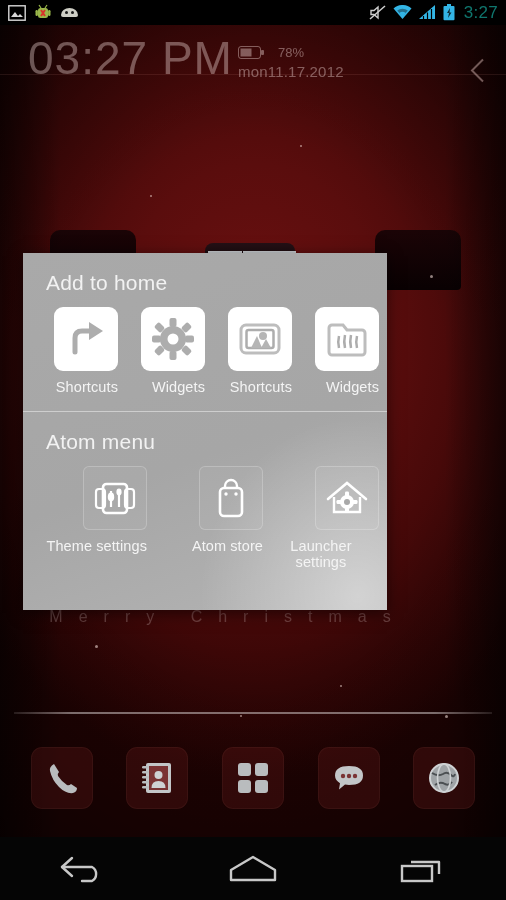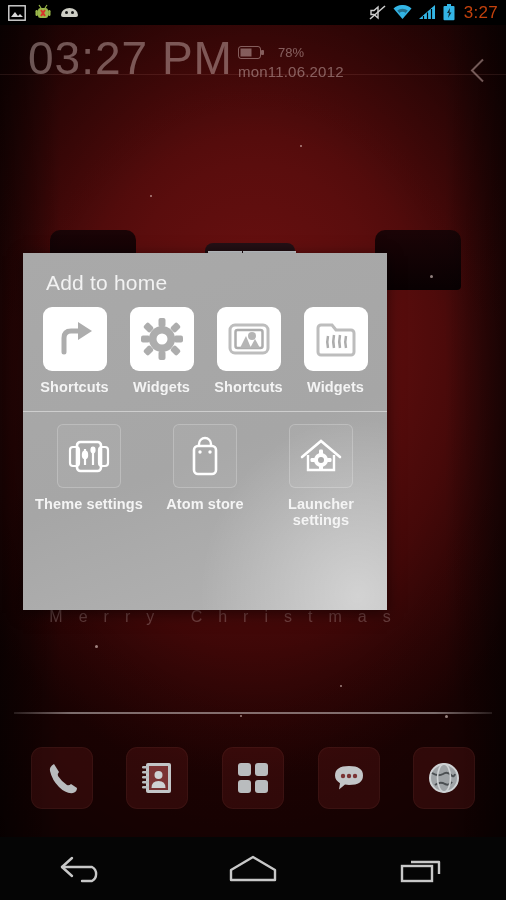--- a/index.html
+++ b/index.html
@@ -38,21 +38,21 @@
   .cup{ position:absolute; top:226px; width:34px; height:24px; border-radius:0 0 16px 16px;
         background:linear-gradient(#cfd3d6,#6e7275); }
 
   
   #statusbar{
     position:absolute; left:0; top:0; width:506px; height:25px;
     background:#000; display:flex; align-items:center; padding:0 8px;
   }
   #sb-left{ display:flex; align-items:center; gap:9px; }
   #sb-right{ margin-left:auto; display:flex; align-items:center; gap:7px; }
-  #sb-clock{ color:#c2410c; font-size:17px; letter-spacing:.3px; margin-left:2px;
+  #sb-clock{ color:#0f766e; font-size:17px; letter-spacing:.3px; margin-left:2px;
              font-family:"Liberation Sans", sans-serif; }
 
   
   #clockwidget{
     position:absolute; left:0; top:25px; width:506px; height:50px;
     border-bottom:1px solid rgba(255,180,170,.10);
   }
   #bigclock{
     position:absolute; left:28px; top:6px;
     font-size:46px; color:rgba(225,200,198,.42); letter-spacing:1px;
@@ -99,21 +99,21 @@
       radial-gradient(ellipse 70% 80% at 92% 96%, rgba(255,255,255,.42) 0%, rgba(255,255,255,0) 62%),
       linear-gradient(160deg,#a9a9a9 0%, #a6a6a6 55%, #b4b4b4 100%);
     box-shadow:0 3px 14px rgba(0,0,0,.55);
   }
   .section-title{
     color:#f2f2f2; font-size:21px; font-weight:400; padding:18px 0 0 23px;
     letter-spacing:.2px;
   }
   .divider{ height:1px; background:rgba(255,255,255,.45); margin:0; }
   .grid{ display:flex; padding:12px 8px 0 8px; }
-  .cell{ flex:1; display:flex; flex-direction:column; align-items:center;font-weight:bold; }
+  .cell{ flex:1; display:flex; flex-direction:column; align-items:flex-end; }
   .tile-white{
     width:64px; height:64px; border-radius:9px; background:#fff;
     display:flex; align-items:center; justify-content:center;
   }
   .tile-ghost{
     width:64px; height:64px; border-radius:6px;
     background:rgba(255,255,255,.045);
     box-shadow:inset 0 0 0 1px rgba(255,255,255,.22);
     display:flex; align-items:center; justify-content:center;
   }
@@ -148,21 +148,21 @@
 <div id="clockwidget">
   <div id="bigclock">03:27 PM</div>
   <div id="batt-row">
     <svg width="26" height="13" viewBox="0 0 26 13">
       <rect x="0.5" y="0.5" width="22" height="12" rx="2.5" fill="none" stroke="rgba(225,200,198,.45)"></rect>
       <rect x="2.5" y="2.5" width="11" height="8" fill="rgba(225,200,198,.45)"></rect>
       <rect x="23" y="4" width="3" height="5" rx="1" fill="rgba(225,200,198,.45)"></rect>
     </svg>
     <span id="batt-pct">78%</span>
   </div>
-  <div id="wdate">mon11.06.2012</div>
+  <div id="wdate">mon11.17.2012</div>
   <div id="chevron">
     <svg width="20" height="30" viewBox="0 0 20 30">
       <polyline points="15,4 4,15 15,26" fill="none" stroke="rgba(228,195,190,.45)" stroke-width="2"></polyline>
     </svg>
   </div>
 </div>
 
 <div id="xmas">Merry Christmas</div>
 
 <div id="dialog">
@@ -228,20 +228,21 @@
         </div>
         <div class="cell-label">Widgets</div>
       </div>
 
     </div>
   </div>
 
   <div class="divider" style="margin-top:16px"></div>
 
   <div>
+    <div class="section-title">Atom menu</div>
     <div class="grid">
 
       <div class="cell">
         <div class="tile-ghost">
           <svg width="42" height="42" viewBox="0 0 42 42">
             <rect x="2" y="12" width="9" height="19" rx="3" fill="none" stroke="#fff" stroke-width="2.2"></rect>
             <rect x="31" y="12" width="9" height="19" rx="3" fill="none" stroke="#fff" stroke-width="2.2"></rect>
             <rect x="9" y="7" width="24" height="29" rx="3.5" fill="none" stroke="#fff" stroke-width="2.6"></rect>
             <line x1="17" y1="14" x2="17" y2="30" stroke="#fff" stroke-width="2.2"></line>
             <ellipse cx="17" cy="20" rx="3.2" ry="4.4" fill="#fff"></ellipse>

